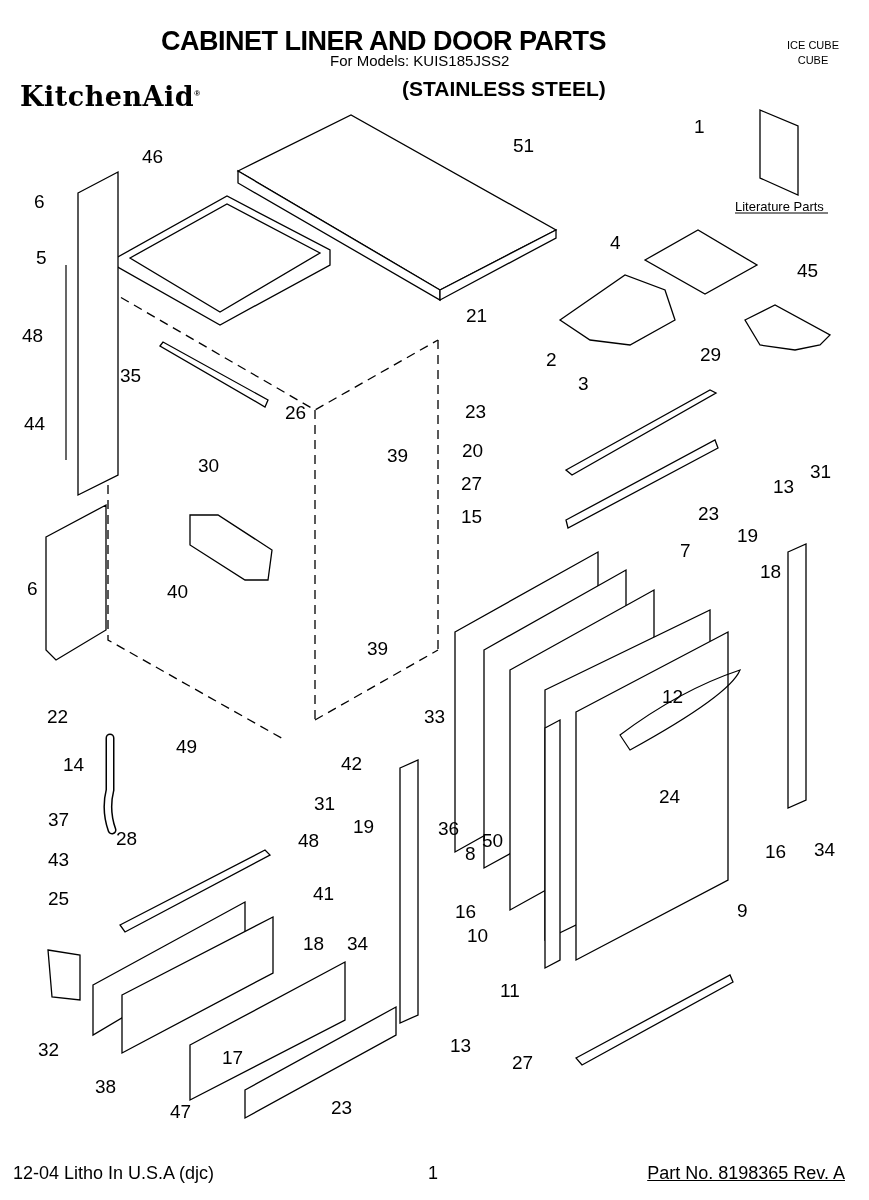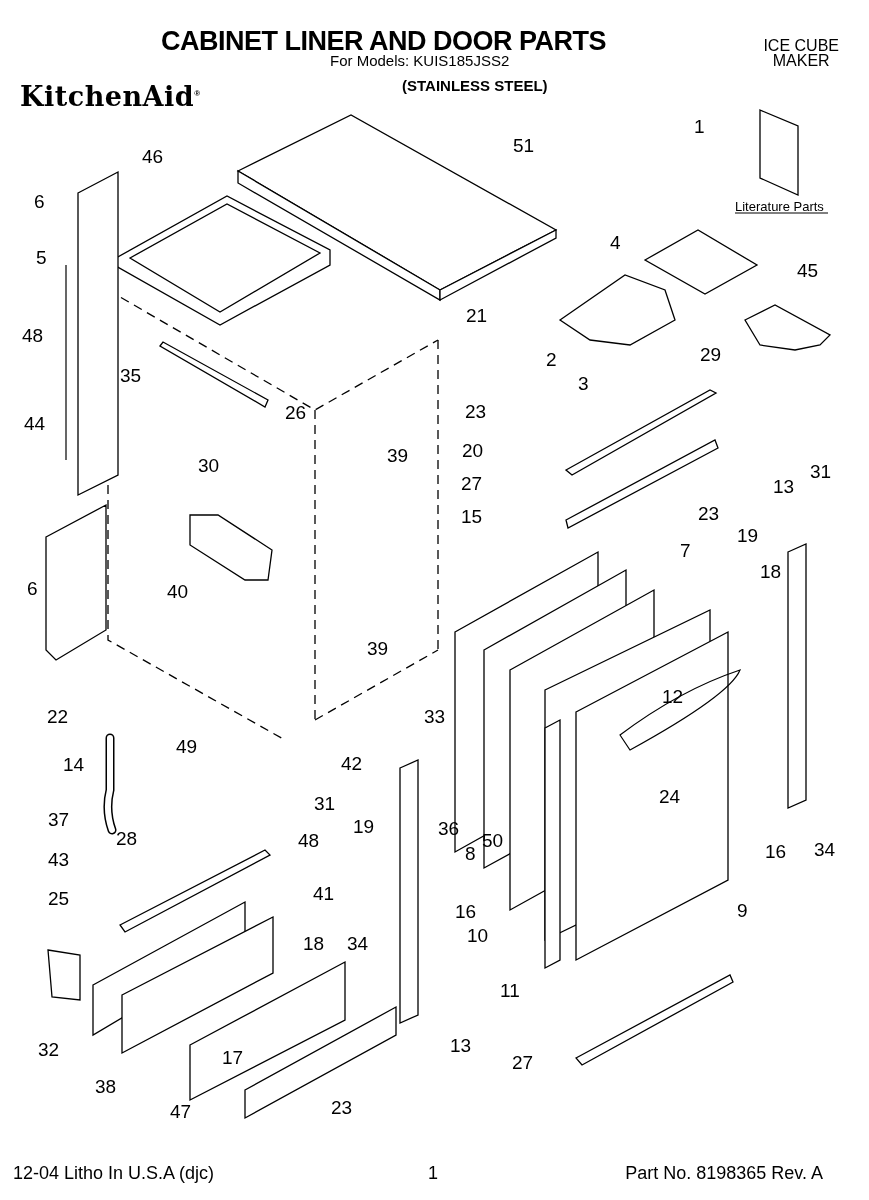--- a/index.html
+++ b/index.html
@@ -1,44 +1,44 @@
 <!DOCTYPE html>
 <html><head>
 <meta charset="utf-8">
 <style>
   html,body{margin:0;padding:0;background:#fff;}
   body{width:869px;height:1200px;position:relative;overflow:hidden;font-family:"Liberation Sans",sans-serif;color:#000;}
   .title{position:absolute;left:0;width:791px;top:26px;text-align:center;font-weight:bold;font-size:27px;letter-spacing:-0.5px;}
   .title span{position:relative;left:-12px;}
   .models{position:absolute;left:330px;top:52px;font-weight:normal;font-size:15px;}
-  .finish{position:absolute;left:402px;top:77px;font-weight:bold;font-size:15px;}
+  .finish{position:absolute;left:402px;top:77px;font-weight:bold;font-size:21px;}
   .logo{position:absolute;left:20px;top:57px;font-family:"DejaVu Serif",serif;font-weight:bold;font-size:27px;letter-spacing:0.5px;margin-top:24px;}
   .logo sup{font-size:8px;font-family:"Liberation Sans",sans-serif;}
-  .category{position:absolute;right:30px;top:38px;text-align:center;font-size:16px;line-height:15px;}
+  .category{position:absolute;right:30px;top:38px;text-align:center;font-size:11px;line-height:15px;}
   .footer{position:absolute;top:1163px;font-size:18px;}
   .f-left{left:13px;}
   .f-mid{left:428px;}
-  .f-right{right:46px;}
+  .f-right{right:24px;text-decoration:underline;}
   svg{position:absolute;left:0;top:0;}
   .lbl{font-family:"Liberation Sans",sans-serif;font-size:19px;fill:#000;}
   .lit{font-family:"Liberation Sans",sans-serif;font-size:13px;fill:#000;}
   .part{fill:#fff;stroke:#000;stroke-width:1.3;}
   .dash{fill:none;stroke:#000;stroke-width:1.3;stroke-dasharray:9 6;}
   .ln{stroke:#000;stroke-width:1.2;fill:none;}
 </style>
 </head>
 <body>
 
 <div class="title"><span>CABINET LINER AND DOOR PARTS</span></div>
 <div class="models">For Models: KUIS185JSS2</div>
 <div class="finish">(STAINLESS STEEL)</div>
 <div class="logo"><span>KitchenAid</span><sup>®</sup></div>
 <div class="category">
   <div>ICE CUBE</div>
-  <div>MAKER</div>
+  <div>CUBE</div>
 </div>
 
 <svg width="869" height="1200" viewBox="0 0 869 1200">
 
   <g>
     <polygon class="part" points="238,171 351,115 556,230 440,290"></polygon>
     <polygon class="part" points="238,171 440,290 440,300 238,183"></polygon>
     <polygon class="part" points="440,290 556,230 556,238 440,300"></polygon>
   </g>
 

